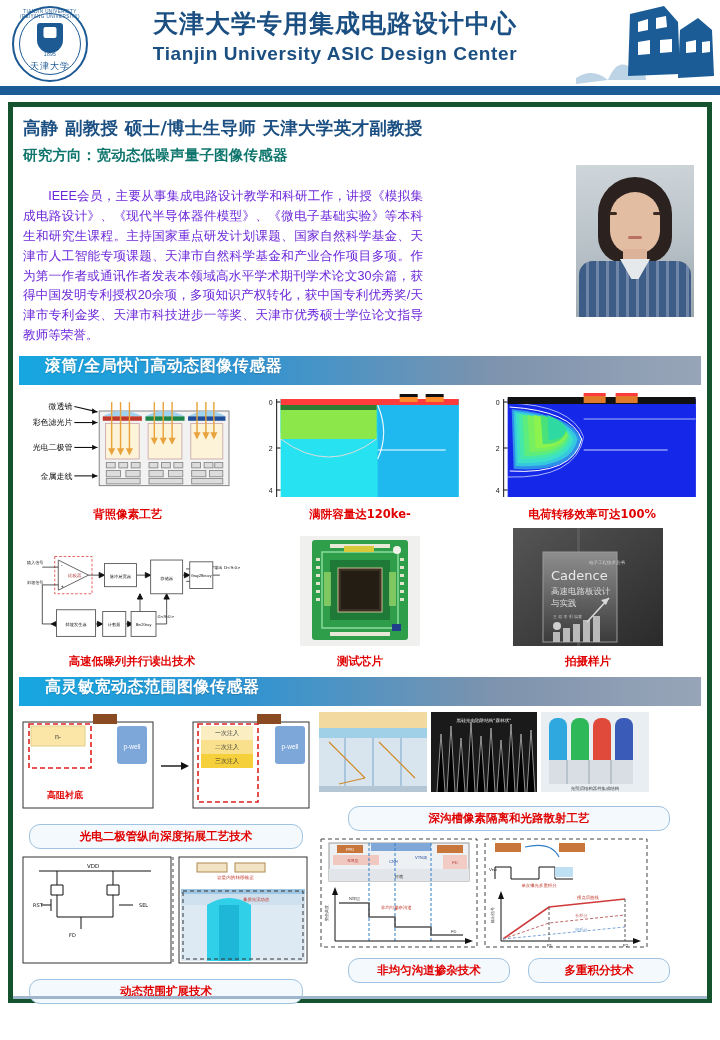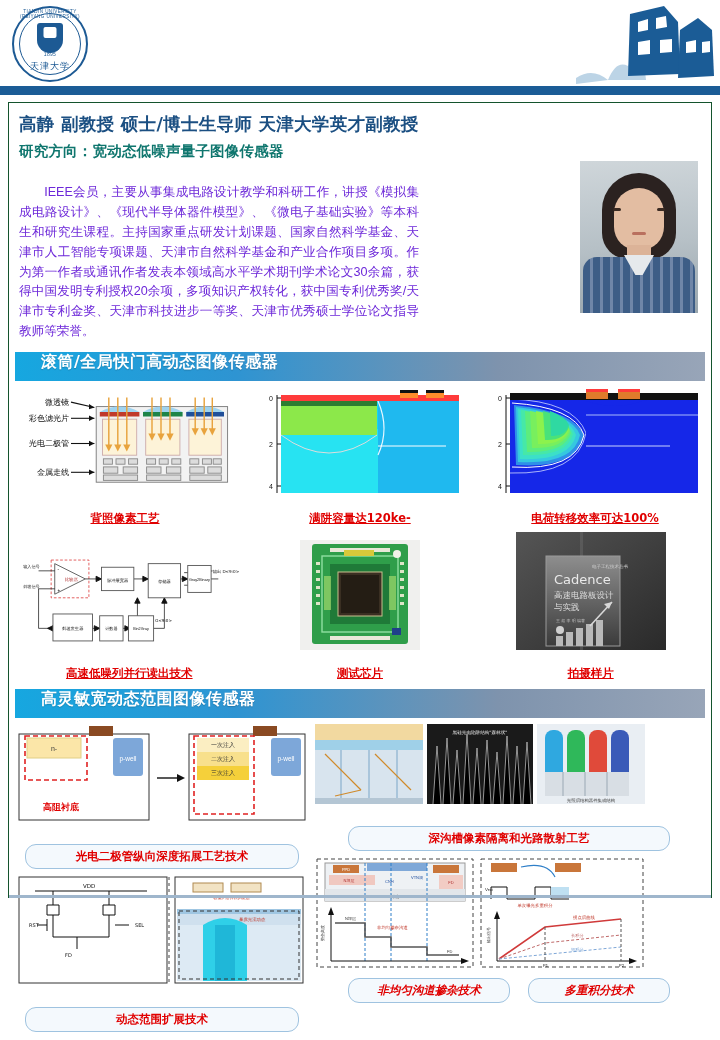--- a/index.html
+++ b/index.html
@@ -25,21 +25,21 @@
     font-size:4.6px;color:#1d5a94;letter-spacing:.4px;}
   .logo .arctop{top:3px;}
   .titles{position:absolute;left:120px;top:8px;width:430px;text-align:center;}
   .title-cn{font-size:25px;font-weight:bold;color:#1b4f82;letter-spacing:1px;
     font-family:"DejaVu Sans",sans-serif;line-height:1.25;}
   .title-en{font-size:19px;font-weight:bold;color:#1b4f82;letter-spacing:.6px;
     margin-top:4px;}
   .hdr-art{position:absolute;right:4px;top:0;width:148px;height:86px;}
   .bluebar{height:9px;background:#1b5c96;}
   
-  .frame{margin:7px 8px 0 8px;border:1px solid #14532d;height:796px;position:relative;
+  .frame{margin:7px 8px 0 8px;border:5px solid #14532d;height:901px;position:relative;
     box-sizing:border-box;background:#fff;}
   
   .prof{padding:9px 10px 4px 10px;position:relative;}
   .prof h1{margin:0;font-size:17.5px;font-weight:bold;color:#1b4f82;
     font-family:"DejaVu Sans",sans-serif;letter-spacing:.3px;}
   .prof h2{margin:6px 0 0 0;font-size:14.5px;font-weight:bold;color:#0f766e;
     font-family:"DejaVu Sans",sans-serif;letter-spacing:.2px;}
   .prof p{margin:22px 0 0 0;width:400px;font-size:12.6px;line-height:1.58;
     color:#6d28d9;text-align:justify;text-indent:2em;
     font-family:Liberation Sans, sans-serif;}
@@ -88,36 +88,40 @@
   .tcad{width:100%;height:106px;display:block;}
   .row2{display:flex;gap:6px;align-items:flex-end;margin-top:6px;}
   .chipimg{width:120px;height:110px;display:block;margin:0 auto;}
   .bookimg{width:150px;height:118px;display:block;margin:0 auto;}
   .blk{width:100%;height:108px;display:block;}
   
   .s2{display:flex;gap:8px;padding:6px 8px 0 8px;}
   .s2left{width:290px;}
   .s2right{flex:1;}
   .center{text-align:center;}
-  .mt4{margin-top:16px;text-decoration:underline;}
+  .mt4{margin-top:8px;}
   .mt6{margin-top:6px;}
-  .rowcaps{display:flex;gap:18px;justify-content:center;margin-top:5px;font-style:italic;}
+  .rowcaps{display:flex;gap:18px;justify-content:center;margin-top:5px;}
   .footline{position:absolute;left:0;right:0;bottom:-1px;height:3px;background:#9fb6cc;}
 </style>
 </head>
 <body>
 
 <div class="header">
   <div class="logo">
     <div class="ring"></div>
     <div class="ring2"></div>
     <div class="arctop">TIANJIN UNIVERSITY (PEIYANG UNIVERSITY)</div>
     <div class="shield"></div>
     <div class="yr">1895</div>
     <div class="cn">天津大学</div>
+  </div>
+  <div class="titles">
+    <div class="title-cn">天津大学专用集成电路设计中心</div>
+    <div class="title-en">Tianjin University ASIC Design Center</div>
   </div>
   <svg class="hdr-art" viewBox="0 0 148 86">
     <path d="M40 80 C46 66,52 62,60 66 C64 58,72 56,76 62 L78 80 Z" fill="#bcd4e6"></path>
     <path d="M62 14 L96 6 L110 22 L112 74 L60 76 Z" fill="#1b5c96"></path>
     <path d="M70 22 L80 19 L80 30 L70 32 Z" fill="#fff"></path>
     <path d="M88 18 L98 16 L99 27 L88 29 Z" fill="#fff"></path>
     <path d="M70 42 L82 40 L82 54 L70 55 Z" fill="#fff"></path>
     <path d="M92 40 L104 39 L104 52 L92 53 Z" fill="#fff"></path>
     <path d="M112 30 L130 18 L144 30 L146 76 L110 78 Z" fill="#1b5c96"></path>
     <path d="M118 42 L128 40 L128 52 L118 53 Z" fill="#fff"></path>

